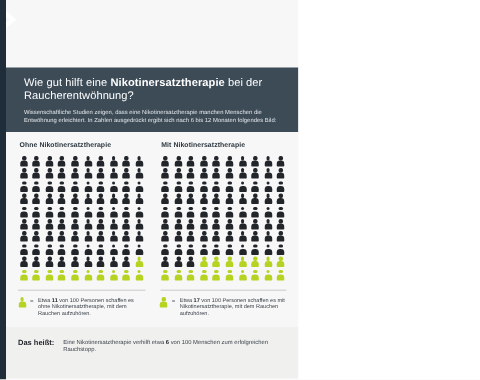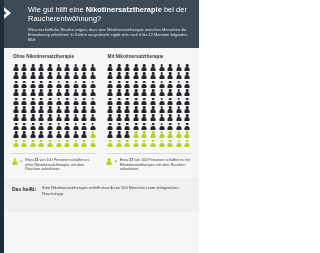--- a/index.html
+++ b/index.html
@@ -18,22 +18,23 @@
   
   #arrow-notch{
     position:absolute;left:-4px;top:4px;width:11px;height:18px;
     background:#ffffff;
     clip-path:polygon(0 0,100% 50%,0 100%,0 78%,60% 50%,0 22%);
     z-index:5;
   }
   #header{
     background:#3d4b57;
     color:#ffffff;
-    padding:5px 7px 6px 24px;
+    padding:5px 7px 6px 12px;
     box-sizing:border-box;
+    margin-top:45px;
   }
   #title{
     font-size:7.4px;line-height:9.4px;
     font-weight:400;letter-spacing:.05px;
     margin:0 0 3px 0;
   }
   #title b{font-weight:700;}
   #intro{
     font-size:3.9px;line-height:5.1px;
     color:#e4e8eb;margin:0;letter-spacing:.02px;

